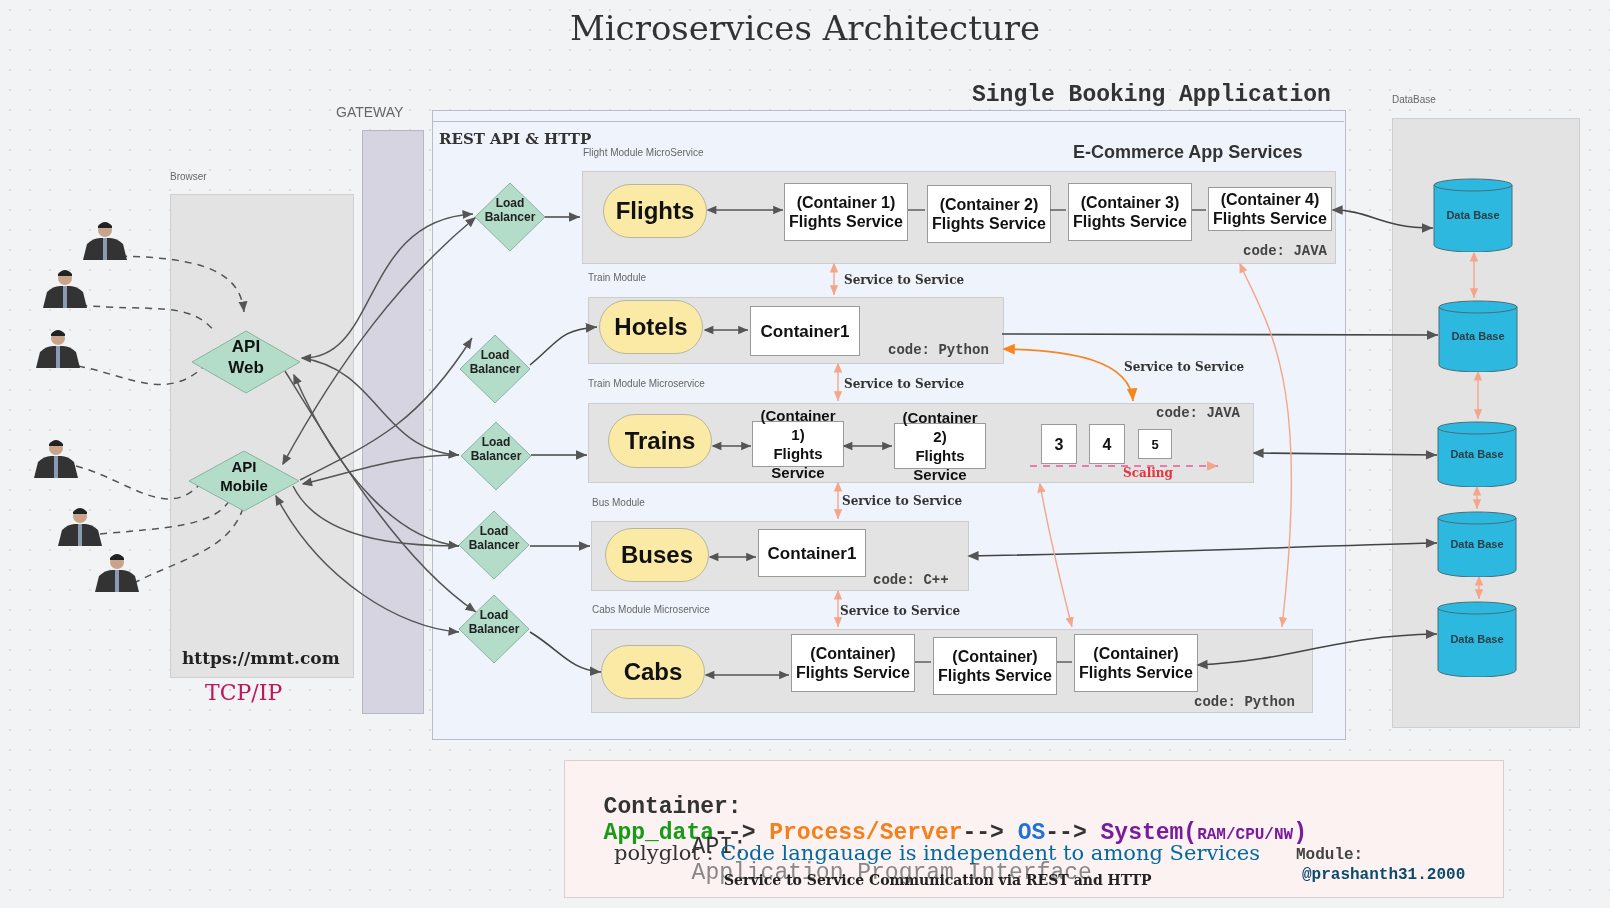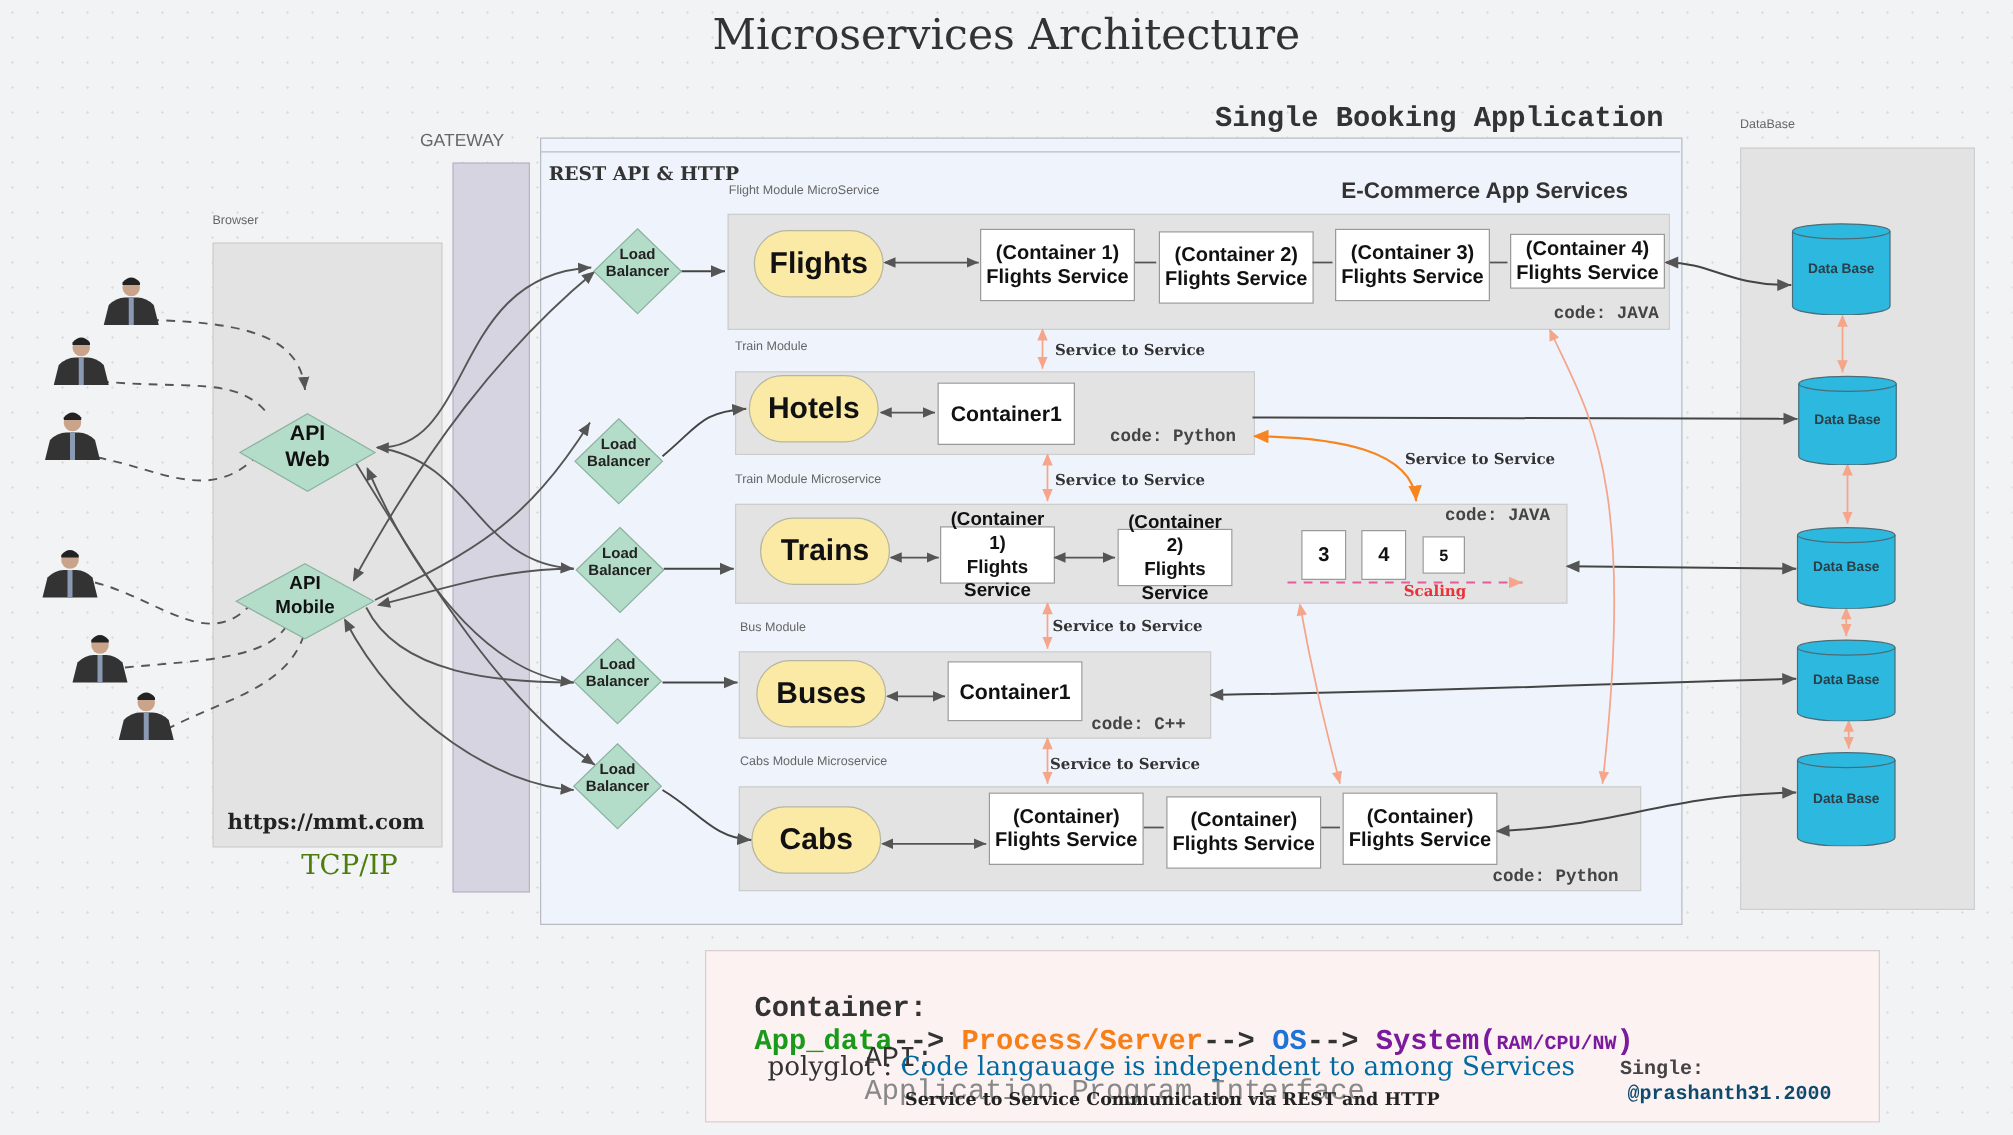--- a/index.html
+++ b/index.html
@@ -27,21 +27,21 @@
   .mono { font-family:"Liberation Mono", monospace; }
 </style>
 </head>
 <body>
 
 <div class="abs title">Microservices Architecture</div>
 
 <div class="abs label-gray" style="left:170px;top:171px;">Browser</div>
 <div class="abs browser-panel"></div>
 <div class="abs" style="left:182px;top:648px;font-family:'DejaVu Serif',serif;font-weight:bold;font-size:17px;color:#222;">https://mmt.com</div>
-<div class="abs" style="left:205px;top:680px;font-family:'DejaVu Serif',serif;font-size:22px;color:#4d7c0f;margin-left:36px;">TCP/IP</div>
+<div class="abs" style="left:205px;top:680px;font-family:'DejaVu Serif',serif;font-size:22px;color:#be185d;">TCP/IP</div>
 
 <div class="abs label-gray" style="left:336px;top:104px;font-size:14px;">GATEWAY</div>
 <div class="abs gateway-bar"></div>
 
 <div class="abs sba-box"></div>
 <div class="abs sba-topline"></div>
 <div class="abs mono" style="left:972px;top:82px;font-size:23px;font-weight:bold;color:#333;">Single Booking Application</div>
 <div class="abs" style="left:439px;top:130px;font-family:'DejaVu Serif',serif;font-size:15px;font-weight:bold;color:#333;">REST API &amp; HTTP</div>
 <div class="abs" style="left:1073px;top:142px;font-size:18px;font-weight:bold;color:#333;">E-Commerce App Services</div>
 
@@ -319,14 +319,14 @@
 </div>
 <div class="abs mono" style="left:664px;top:808px;font-size:23px;white-space:pre;">
   <span style="color:#333;font-weight:normal;text-align:center;">API:</span>
   <span style="color:#888;">Application Program Interface</span>
 </div>
 <div class="abs" style="left:614px;top:841px;font-family:'DejaVu Serif',serif;font-size:21px;white-space:nowrap;">
   <span style="color:#333;font-weight:normal;">polyglot :</span>
   <span style="color:#0369a1;">Code langauage is independent to among Services</span>
 </div>
 <div class="abs" style="left:724px;top:872px;font-family:'DejaVu Serif',serif;font-size:14px;font-weight:bold;color:#222;">Service to Service Communication via REST and HTTP</div>
-<div class="abs mono" style="left:1296px;top:846px;font-size:16px;font-weight:bold;color:#444;">Single:</div>
+<div class="abs mono" style="left:1296px;top:846px;font-size:16px;font-weight:bold;color:#444;">Module:</div>
 <div class="abs mono" style="left:1302px;top:866px;font-size:16px;font-weight:bold;color:#0c4a6e;">@prashanth31.2000</div>
 
 </body></html>

